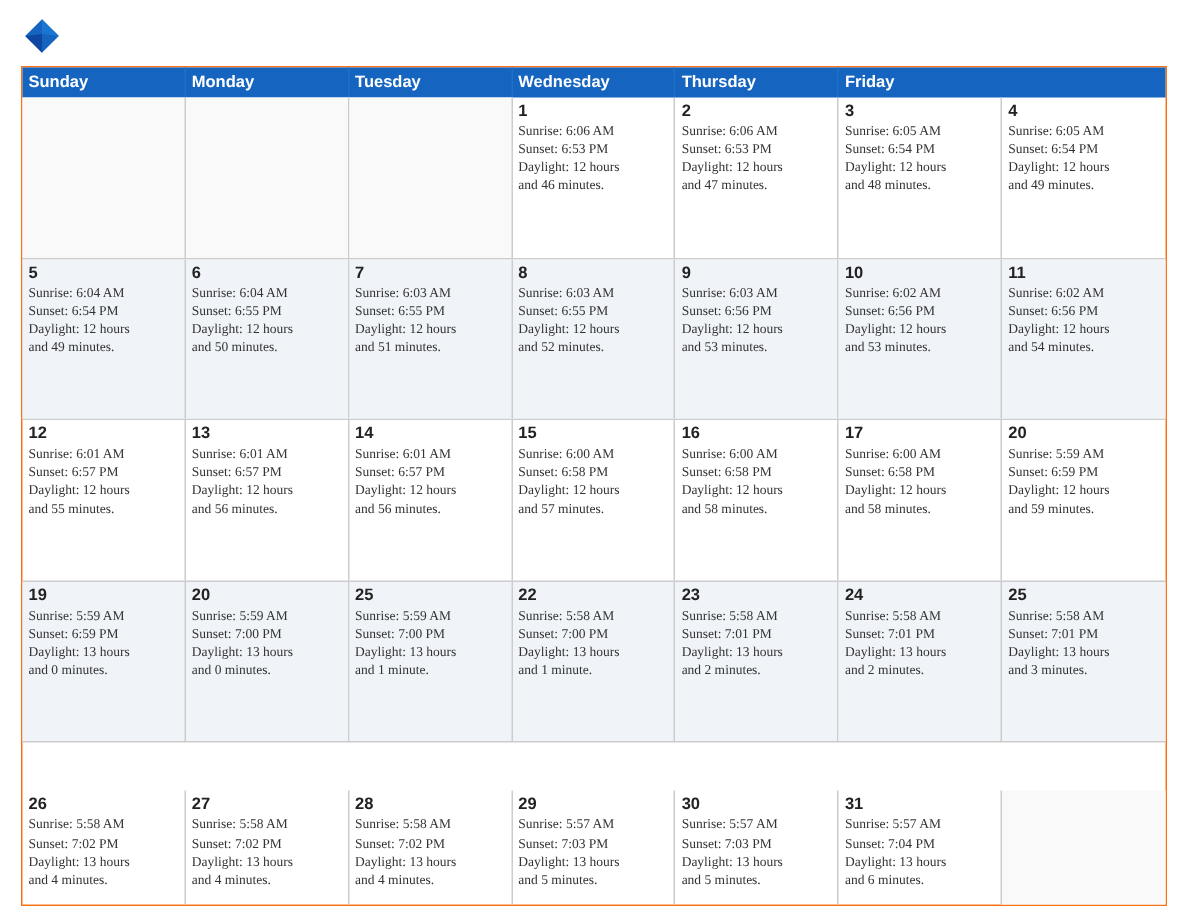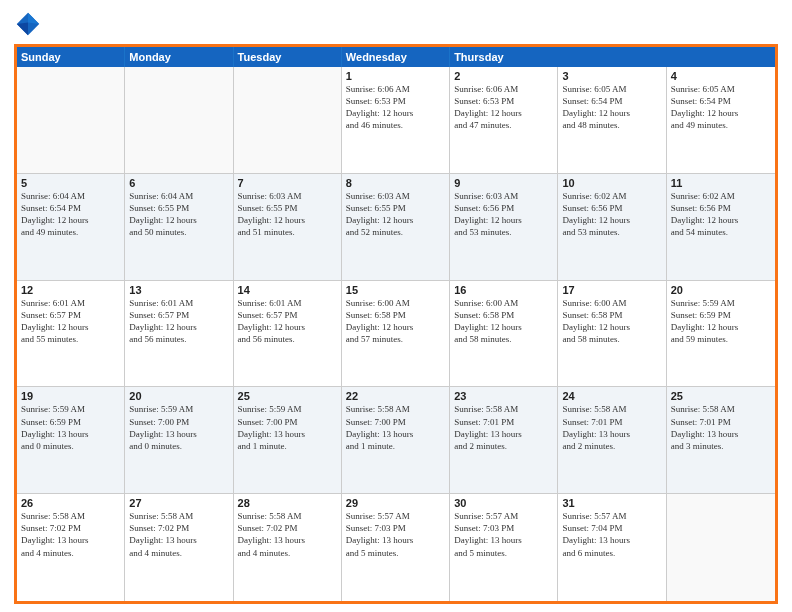--- a/index.html
+++ b/index.html
@@ -50,21 +50,21 @@
       color: #222;
     }
     .sub-title {
       font-size: 14px;
       color: #444;
     }
     .calendar {
       flex: 1;
       display: flex;
       flex-direction: column;
-      border: 3px solid #f97316;
+      border: 1px solid #f97316;
     }
     .cal-header {
       display: grid;
       grid-template-columns: repeat(7, 1fr);
       background: #1565c0;
     }
     .cal-header-cell {
       color: #fff;
       font-size: 11px;
       font-weight: bold;
@@ -76,21 +76,21 @@
     .cal-body {
       flex: 1;
       display: grid;
       grid-template-rows: repeat(5, 1fr);
     }
     .cal-row {
       display: grid;
       grid-template-columns: repeat(7, 1fr);
       border-bottom: 1px solid #ccc;
     }
-    .cal-row:last-child { border-bottom: none; }
+    .cal-row:last-child { border-bottom: none; margin-top: 32px; }
     .cal-cell {
       border-right: 1px solid #ccc;
       padding: 3px 4px;
       font-size: 9.5px;
       color: #333;
       vertical-align: top;
       min-height: 0;
       overflow: hidden;
     }
     .cal-cell:last-child { border-right: none; }
@@ -133,20 +133,21 @@
     </div>
   </div>
 
   <div class="calendar">
     <div class="cal-header">
     <div class="cal-header-cell">Sunday</div>
         <div class="cal-header-cell">Monday</div>
         <div class="cal-header-cell">Tuesday</div>
         <div class="cal-header-cell">Wednesday</div>
         <div class="cal-header-cell">Thursday</div>
+        <div class="cal-header-cell">Friday</div>
       </div>
     <div class="cal-body">
     <div class="cal-row">
           <div class="cal-cell empty"></div>
           <div class="cal-cell empty"></div>
           <div class="cal-cell empty"></div>
           <div class="cal-cell">
             <div class="day-num">1</div>
             <div class="cell-info" style="white-space: pre-line;">Sunrise: 6:06 AM
 Sunset: 6:53 PM

